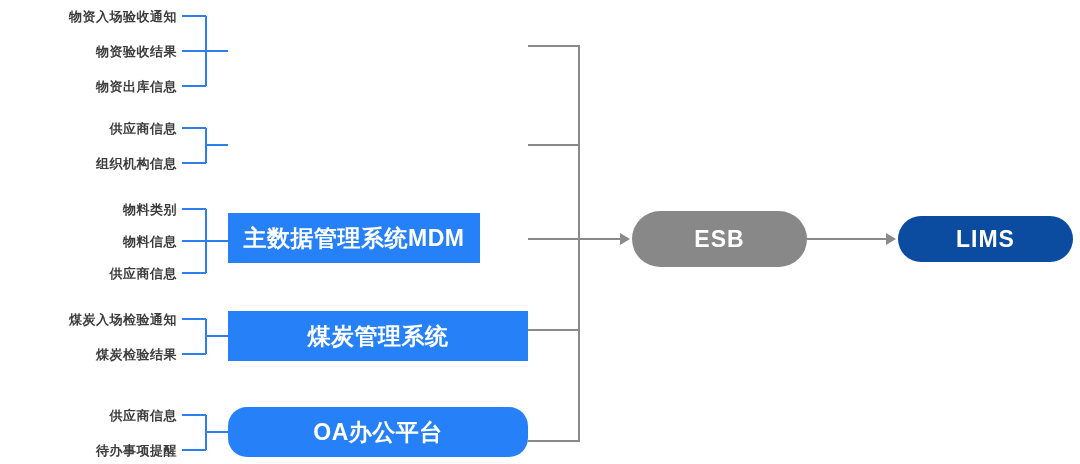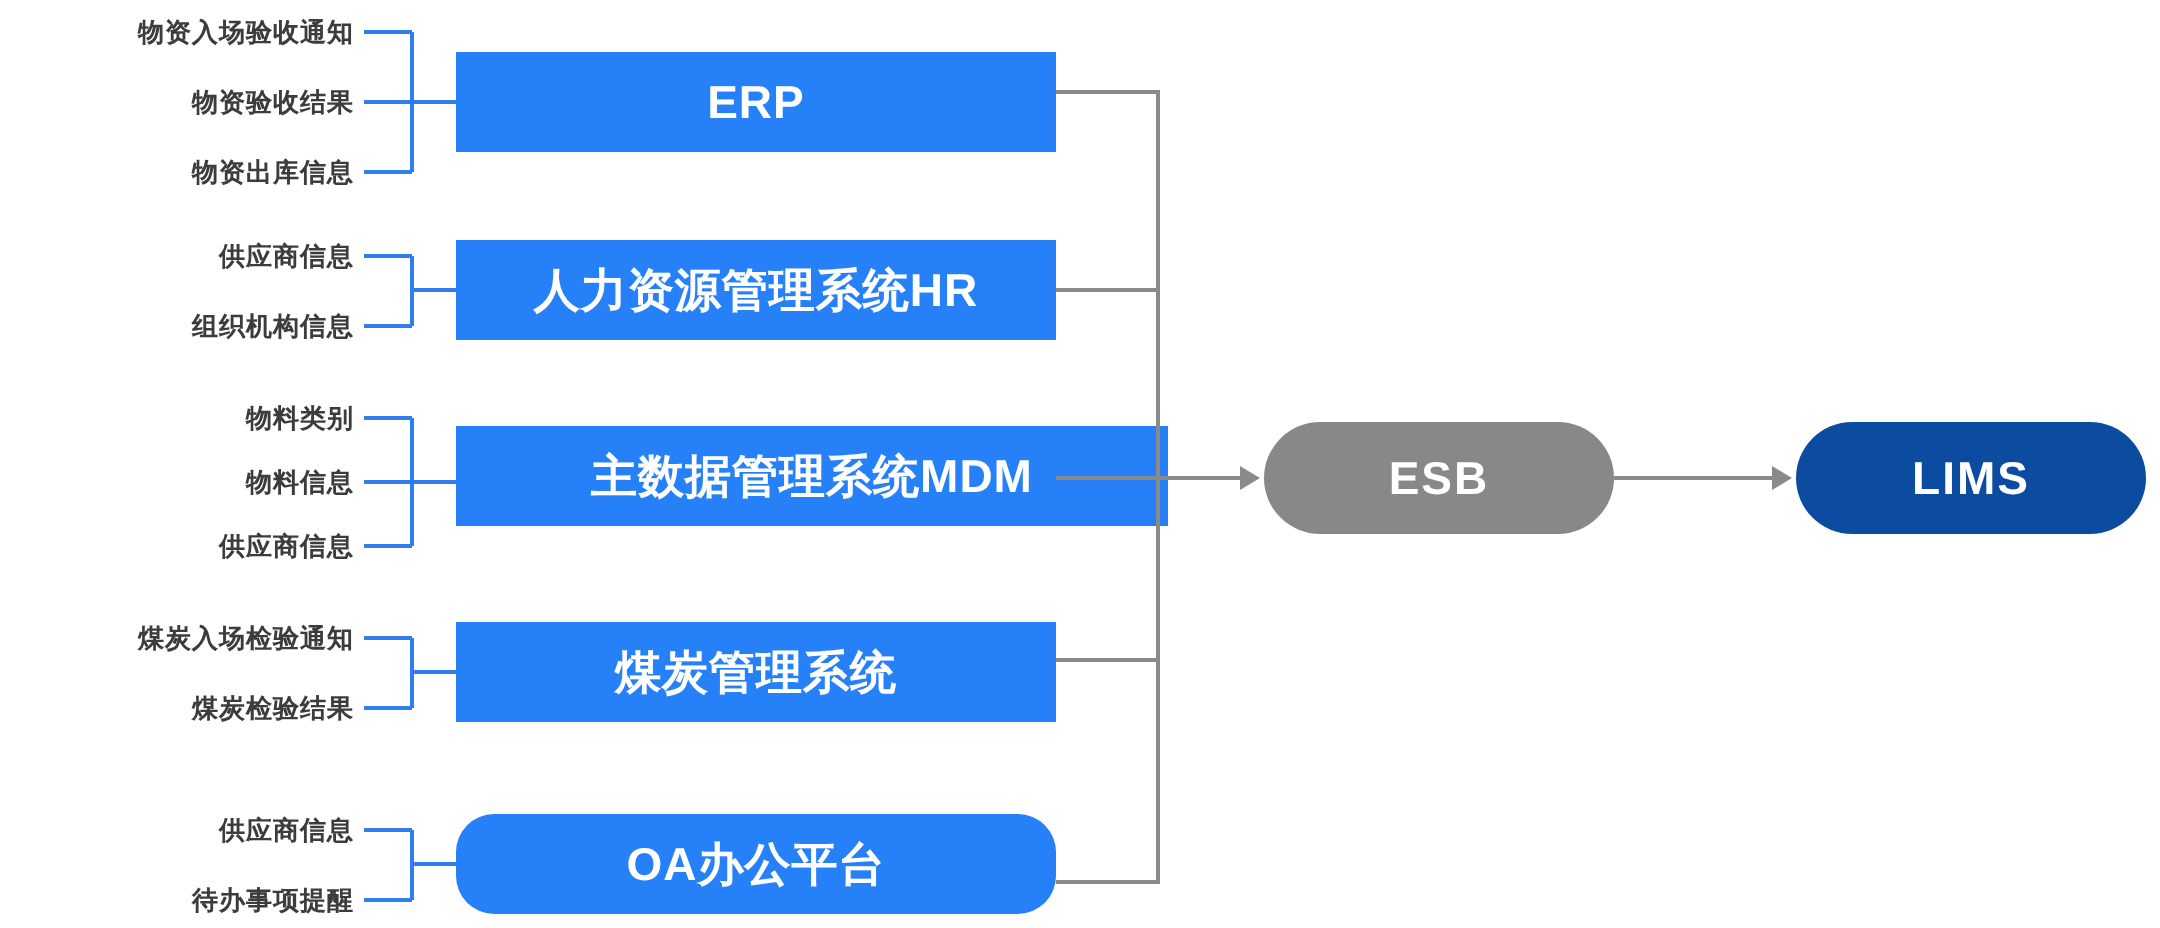--- a/index.html
+++ b/index.html
@@ -111,43 +111,41 @@
   <div class="feed-label" style="right:903px; top:16px;">物资入场验收通知</div>
   <div class="feed-label" style="right:903px; top:51px;">物资验收结果</div>
   <div class="feed-label" style="right:903px; top:86px;">物资出库信息</div>
 
   <div class="br-h" style="left:182px; top:16px; width:24px;"></div>
   <div class="br-h" style="left:182px; top:51px; width:24px;"></div>
   <div class="br-h" style="left:182px; top:86px; width:24px;"></div>
   <div class="br-v" style="left:205px; top:16px; height:70px;"></div>
   <div class="br-out" style="left:205px; top:51px; width:23px;"></div>
 
-  <div class="sys-box" style="left:228px; top:26px; width:300px; height:50px;">ERP</div>
 
   <div class="feed-label" style="right:903px; top:128px;">供应商信息</div>
   <div class="feed-label" style="right:903px; top:163px;">组织机构信息</div>
 
   <div class="br-h" style="left:182px; top:128px; width:24px;"></div>
   <div class="br-h" style="left:182px; top:163px; width:24px;"></div>
   <div class="br-v" style="left:205px; top:128px; height:35px;"></div>
   <div class="br-out" style="left:205px; top:145px; width:23px;"></div>
 
-  <div class="sys-box" style="left:228px; top:120px; width:300px; height:50px;">人力资源管理系统HR</div>
 
   <div class="feed-label" style="right:903px; top:209px;">物料类别</div>
   <div class="feed-label" style="right:903px; top:241px;">物料信息</div>
   <div class="feed-label" style="right:903px; top:273px;">供应商信息</div>
 
   <div class="br-h" style="left:182px; top:209px; width:24px;"></div>
   <div class="br-h" style="left:182px; top:241px; width:24px;"></div>
   <div class="br-h" style="left:182px; top:273px; width:24px;"></div>
   <div class="br-v" style="left:205px; top:209px; height:64px;"></div>
   <div class="br-out" style="left:205px; top:241px; width:23px;"></div>
 
-  <div class="sys-box" style="left:228px; top:213px; width:356px; height:50px;">主数据管理系统MDM</div>
+  <div class="sys-box" style="left:228px; top:213px; width:252px; height:50px;">主数据管理系统MDM</div>
 
   <div class="feed-label" style="right:903px; top:319px;">煤炭入场检验通知</div>
   <div class="feed-label" style="right:903px; top:354px;">煤炭检验结果</div>
 
   <div class="br-h" style="left:182px; top:319px; width:24px;"></div>
   <div class="br-h" style="left:182px; top:354px; width:24px;"></div>
   <div class="br-v" style="left:205px; top:319px; height:35px;"></div>
   <div class="br-out" style="left:205px; top:336px; width:23px;"></div>
 
   <div class="sys-box" style="left:228px; top:311px; width:300px; height:50px;">煤炭管理系统</div>
@@ -170,15 +168,15 @@
   <div class="tr-v" style="left:578px; top:46px; height:395px;"></div>
 
   <div class="tr-h" style="left:578px; top:239px; width:48px;"></div>
   <div class="arrow-head" style="left:620px; top:239px;"></div>
 
   <div class="pill pill-esb" style="left:632px; top:239px; width:175px; height:56px;">ESB</div>
 
   <div class="tr-h" style="left:807px; top:239px; width:85px;"></div>
   <div class="arrow-head" style="left:886px; top:239px;"></div>
 
-  <div class="pill pill-lims" style="left:898px; top:239px; width:175px; height:56px;">LIMS</div>
+  <div class="pill pill-lims" style="left:898px; top:239px; width:175px; height:46px;">LIMS</div>
 
 </div>
 
 </body></html>

